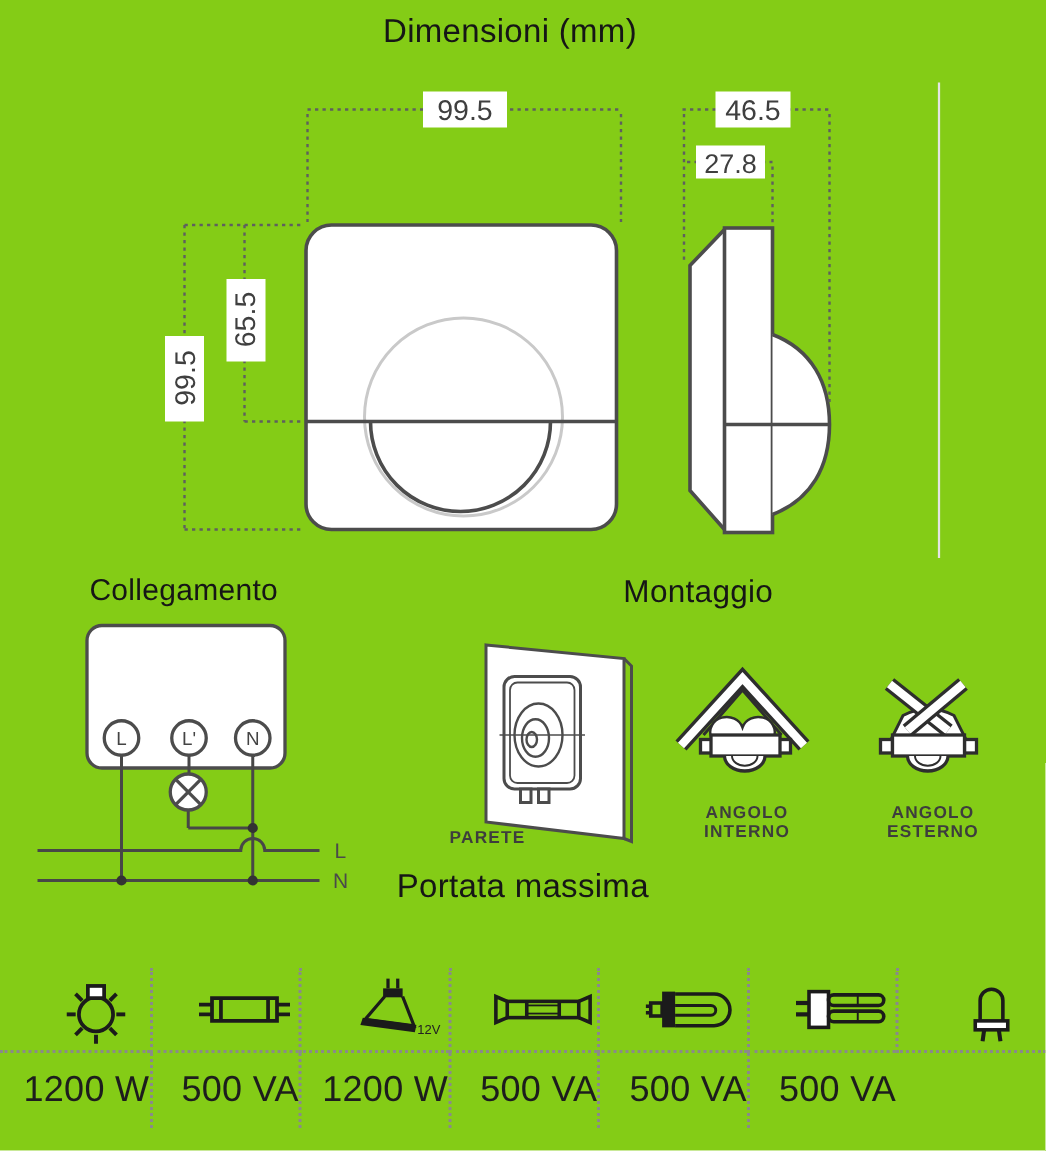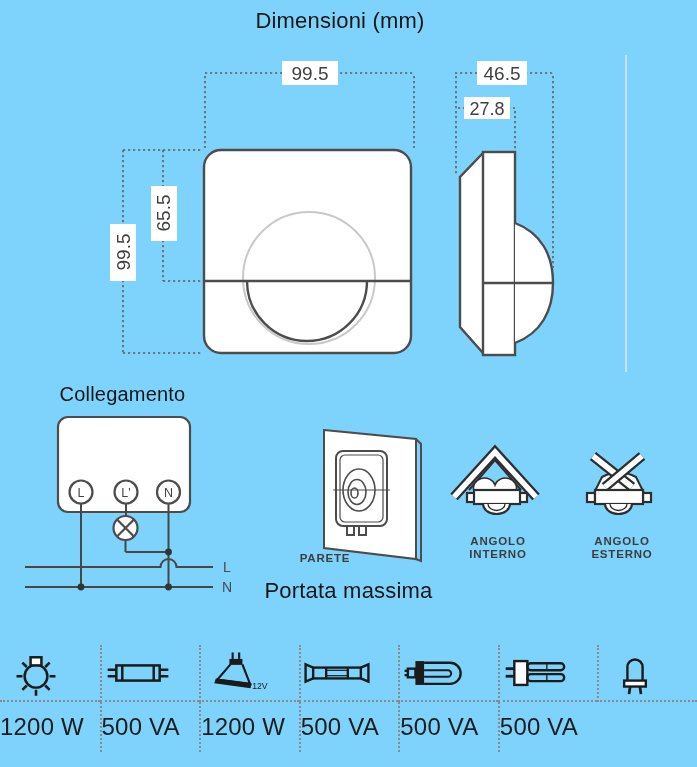--- a/index.html
+++ b/index.html
@@ -1,29 +1,29 @@
 <!DOCTYPE html>
 <html><head>
 <meta charset="utf-8">
 <style>
   html,body{margin:0;padding:0;background:#fff;}
-  .page{position:relative;width:697px;height:767px;background:#7dd3fc;overflow:hidden;
+  .page{position:relative;width:697px;height:767px;background:#84cc16;overflow:hidden;
         font-family:"Liberation Sans", sans-serif;color:#1b1b1b;}
   .sec-title{position:absolute;text-align:center;font-size:22px;font-weight:400;
              color:#161616;letter-spacing:.2px;white-space:nowrap;}
   svg{position:absolute;overflow:visible;}
   svg text{font-family:"Liberation Sans", sans-serif;}
   .dim-text{font-size:19px;fill:#3f3f3f;}
   .dim-text-sm{font-size:18px;fill:#3f3f3f;}
   .term-text{font-size:12.5px;fill:#444;}
   .line-text{font-size:14px;fill:#4a4a4a;}
   .mount-label{font-size:11.5px;font-weight:bold;fill:#3d3d3d;letter-spacing:.8px;}
   .load-table{position:absolute;left:0;top:645px;width:697px;display:grid;
               grid-template-columns:repeat(7,1fr);grid-template-rows:57px 50px;}
-  .load-table > div{display:flex;align-items:center;justify-content:flex-start;}
+  .load-table > div{display:flex;align-items:center;justify-content:flex-end;}
   .load-table > div:not(:nth-child(1)):not(:nth-child(8)){border-left:2px dotted #8a8a8a;}
   .icon-cell{border-bottom:2px dotted #8a8a8a;}
   .value-cell{font-size:24px;color:#1d1d1d;letter-spacing:.2px;}
   .icon-cell svg{position:static;}
 </style>
 </head>
 <body>
 
 <div class="page">
 
@@ -111,20 +111,21 @@
       <circle cx="168.5" cy="587" r="3.4"></circle>
     </g>
 
     <text class="term-text" x="81" y="496.5" text-anchor="middle">L</text>
     <text class="term-text" x="126" y="496.5" text-anchor="middle">L'</text>
     <text class="term-text" x="168.5" y="496.5" text-anchor="middle">N</text>
     <text class="line-text" x="223" y="572">L</text>
     <text class="line-text" x="222" y="592">N</text>
   </svg>
 
+  <div class="sec-title" style="left:398px;top:383px;width:135px;font-size:21px;">Montaggio</div>
 
   <svg style="left:280px;top:408px;" width="417" height="200" viewBox="280 408 417 200">
 
     <g stroke="#4c4c4c" stroke-width="2" fill="none">
       <polygon points="324,430 416,439 416,559 324,548" fill="#fff"></polygon>
       <polyline points="416,439 421,444 421,561 416,559"></polyline>
       <rect x="336" y="451" width="51" height="75" rx="7" fill="#fff"></rect>
       <rect x="340" y="455" width="43" height="67" rx="5" stroke-width="1.2"></rect>
       <line x1="333" y1="490" x2="390" y2="490" stroke-width="1.1"></line>
       <ellipse cx="359" cy="490" rx="16" ry="21" stroke-width="1.6"></ellipse>

